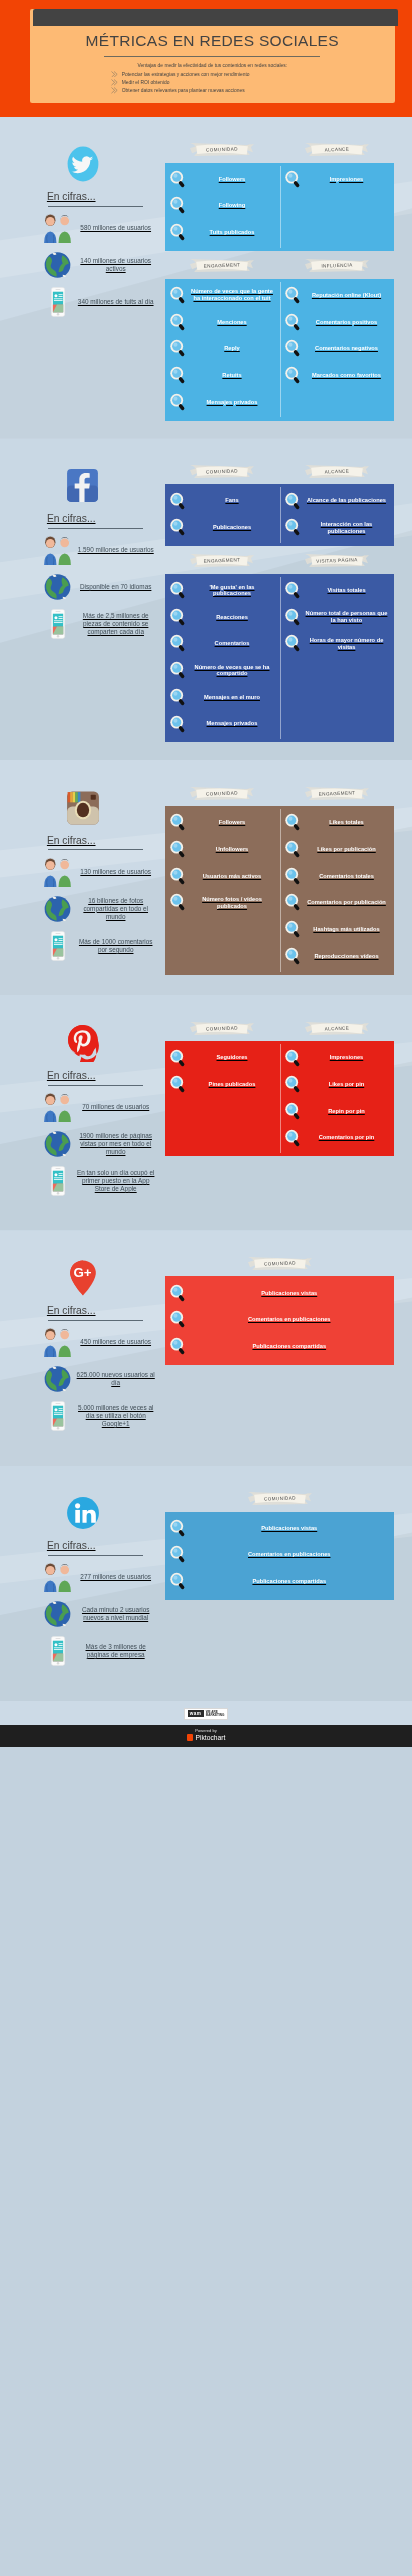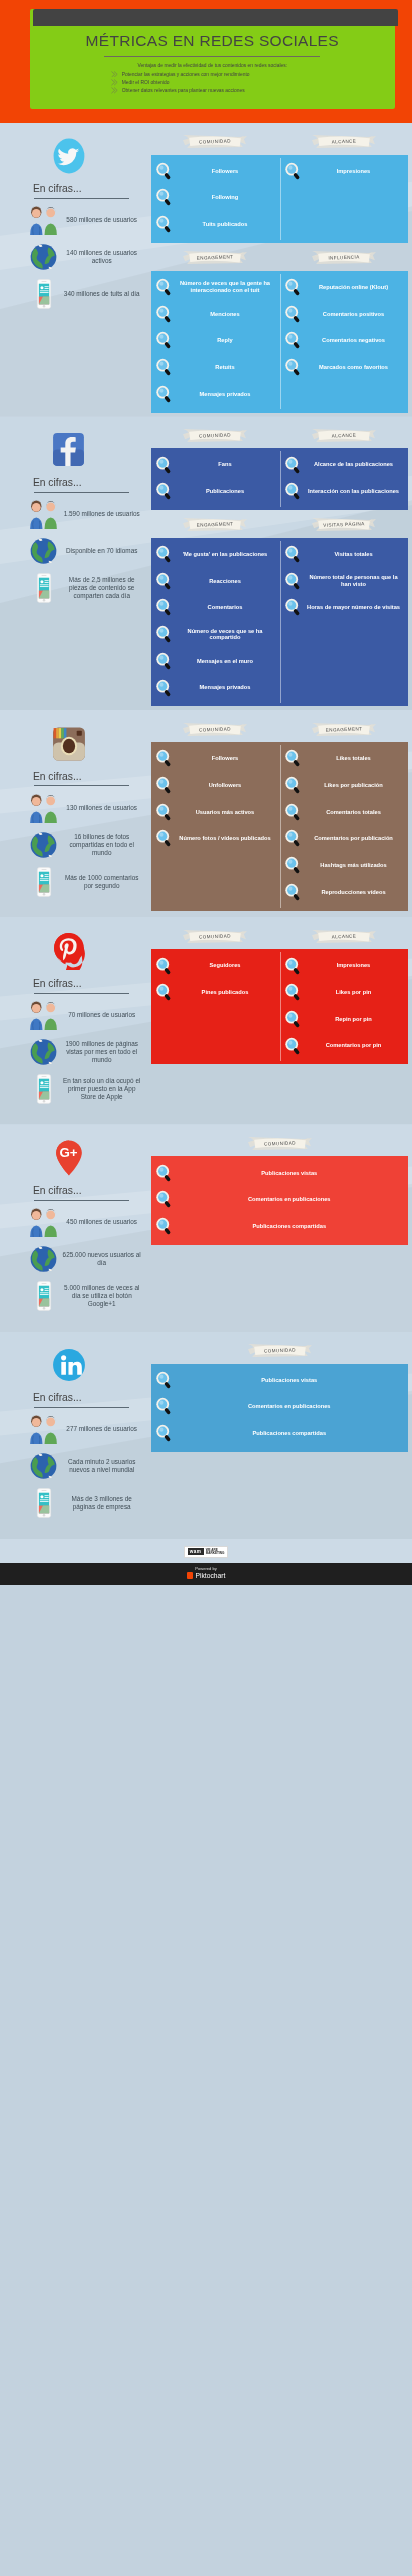--- a/index.html
+++ b/index.html
@@ -11,24 +11,24 @@
   .page { width: 412px; position: relative; overflow: hidden; }
 
   
   .header {
     background: #f24405;
     padding: 9.3px 0 13.4px 0;
     position: relative;
   }
   .header-card {
     margin: 0 17.5px 0 30px;
-    background: #84cc16;
+    background: #fdba74;
     border-radius: 2.1px;
     position: relative;
-    padding: 0 0 14px 0;
+    padding: 0 0 8px 0;
   }
   .header-bar {
     background: #434343;
     height: 17px;
     border-radius: 2.1px 2.1px 0 0;
     margin: 0 -3.1px 0 3.1px;
     position: relative;
     top: 0;
   }
   .header-title {
@@ -62,22 +62,23 @@
     margin: 1.5px 0;
   }
   .chev {
     width: 8.2px; height: 6.7px; flex: 0 0 8.2px; margin-right: 2.6px;
   }
   .bullet-text { font-size: 4.9px; color: #434343; }
 
   
   .net {
     position: relative;
-    padding: 4px;
+    padding: 18px;
     overflow: hidden;
+    text-decoration: underline;
   }
   .diag {
     position: absolute; left: 0; top: 0; width: 100%; height: 100%;
     pointer-events: none;
   }
   .net-inner {
     position: relative;
     display: flex;
     min-height: 52px;
     z-index: 2;

